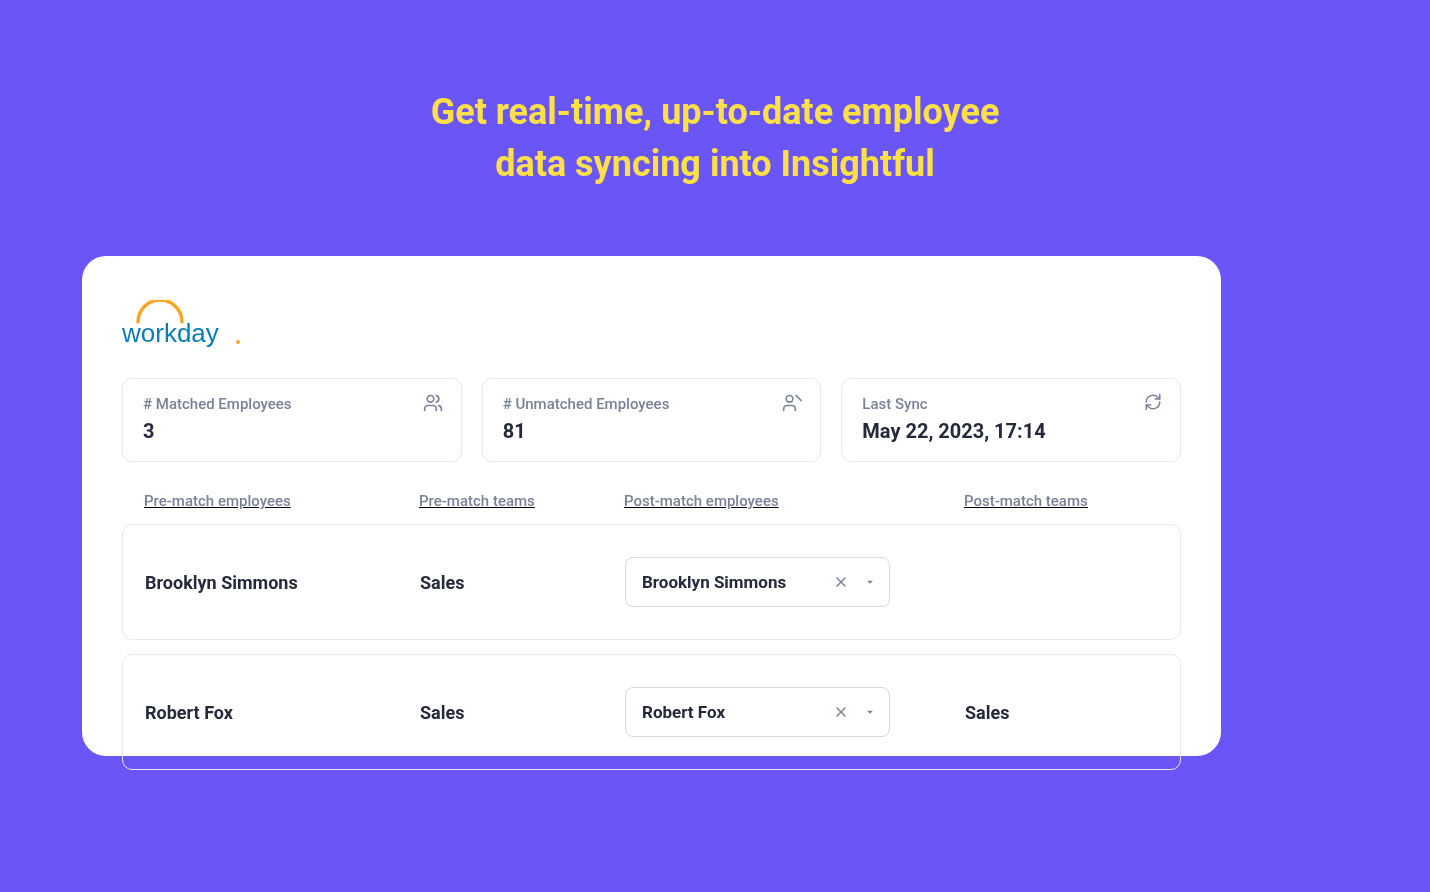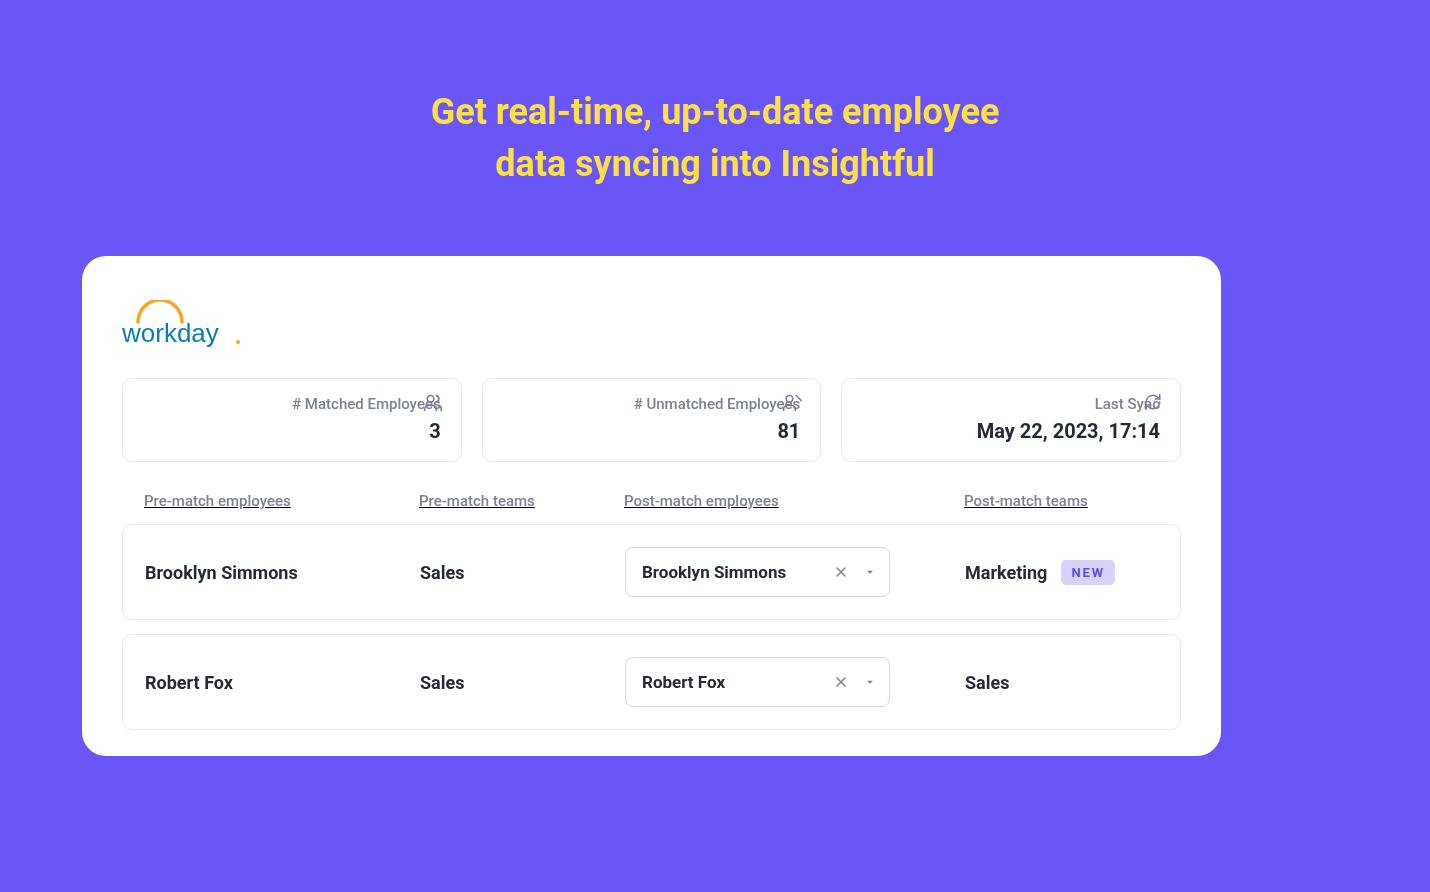--- a/index.html
+++ b/index.html
@@ -37,21 +37,20 @@
     display: flex;
     gap: 20px;
     margin-bottom: 30px;
   }
   .stat-card {
     flex: 1;
     border: 1px solid #e6e8ec;
     border-radius: 10px;
     padding: 16px 20px 18px 20px;
     position: relative;
-    text-align: right;
   }
   .stat-label {
     font-size: 15px;
     color: #7a8296;
     font-weight: 500;
     margin-bottom: 6px;
   }
   .stat-value {
     font-size: 20px;
     color: #242a38;
@@ -76,21 +75,21 @@
   .col-header {
     font-size: 15px;
     color: #7a8296;
     font-weight: 500;
   }
 
   .data-row {
     display: flex;
     border: 1px solid #e6e8ec;
     border-radius: 10px;
-    padding: 22px 22px;
+    padding: 32px 22px;
     align-items: center;
     margin-bottom: 14px;
   }
   .cell-bold {
     font-size: 18px;
     font-weight: 700;
     color: #242a38;
   }
   .dropdown {
     width: 265px;
@@ -194,26 +193,20 @@
               <line x1="6" y1="6" x2="18" y2="18"></line>
             </svg>
         </span>
         <span class="dd-caret">
           <svg width="14" height="14" viewBox="0 0 24 24" fill="currentColor">
               <path d="M7 10l5 5 5-5z"></path>
             </svg>
         </span>
       </div>
     </div>
-    <div class="col-post-team">
-      <div class="team-cell">
-        <span class="cell-bold">Marketing</span>
-        <span class="badge-new">NEW</span>
-      </div>
-    </div>
   </div>
 
   <div class="data-row">
     <div class="col-pre-emp cell-bold">Robert Fox</div>
     <div class="col-pre-team cell-bold">Sales</div>
     <div class="col-post-emp">
       <div class="dropdown">
         <span class="dd-text">Robert Fox</span>
         <span class="dd-x">
           <svg width="16" height="16" viewBox="0 0 24 24" fill="none" stroke="currentColor" stroke-width="2.2" stroke-linecap="round">

